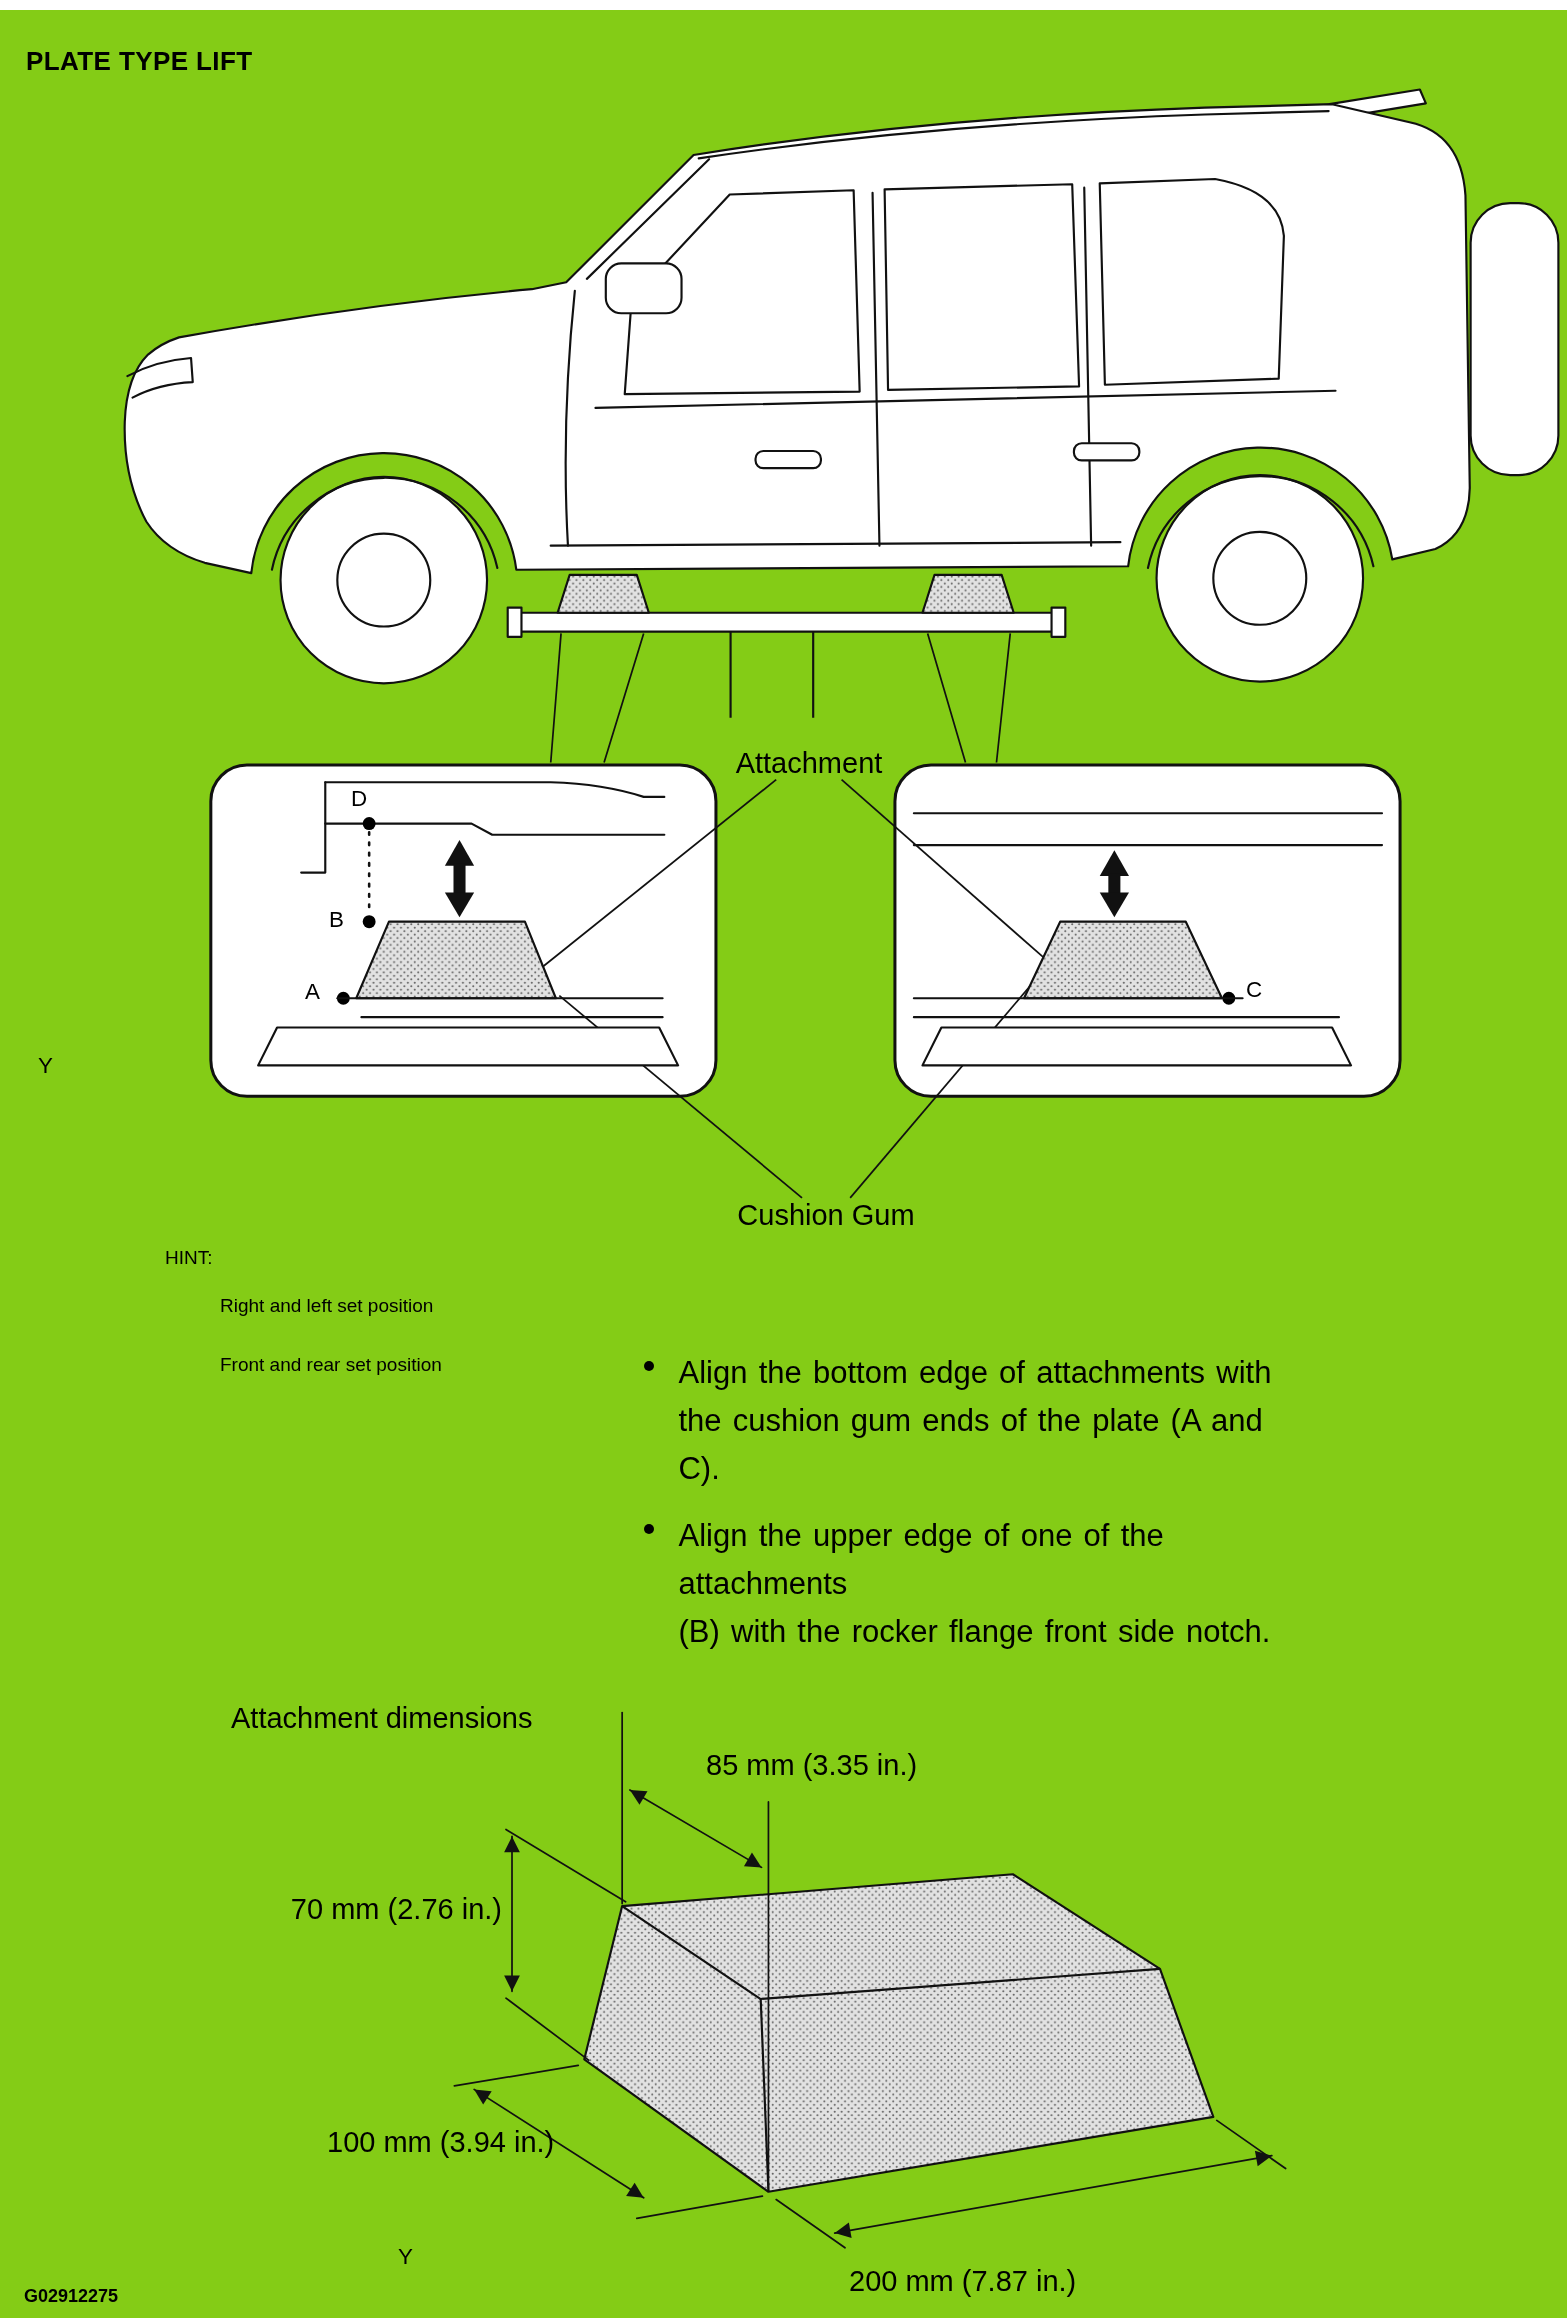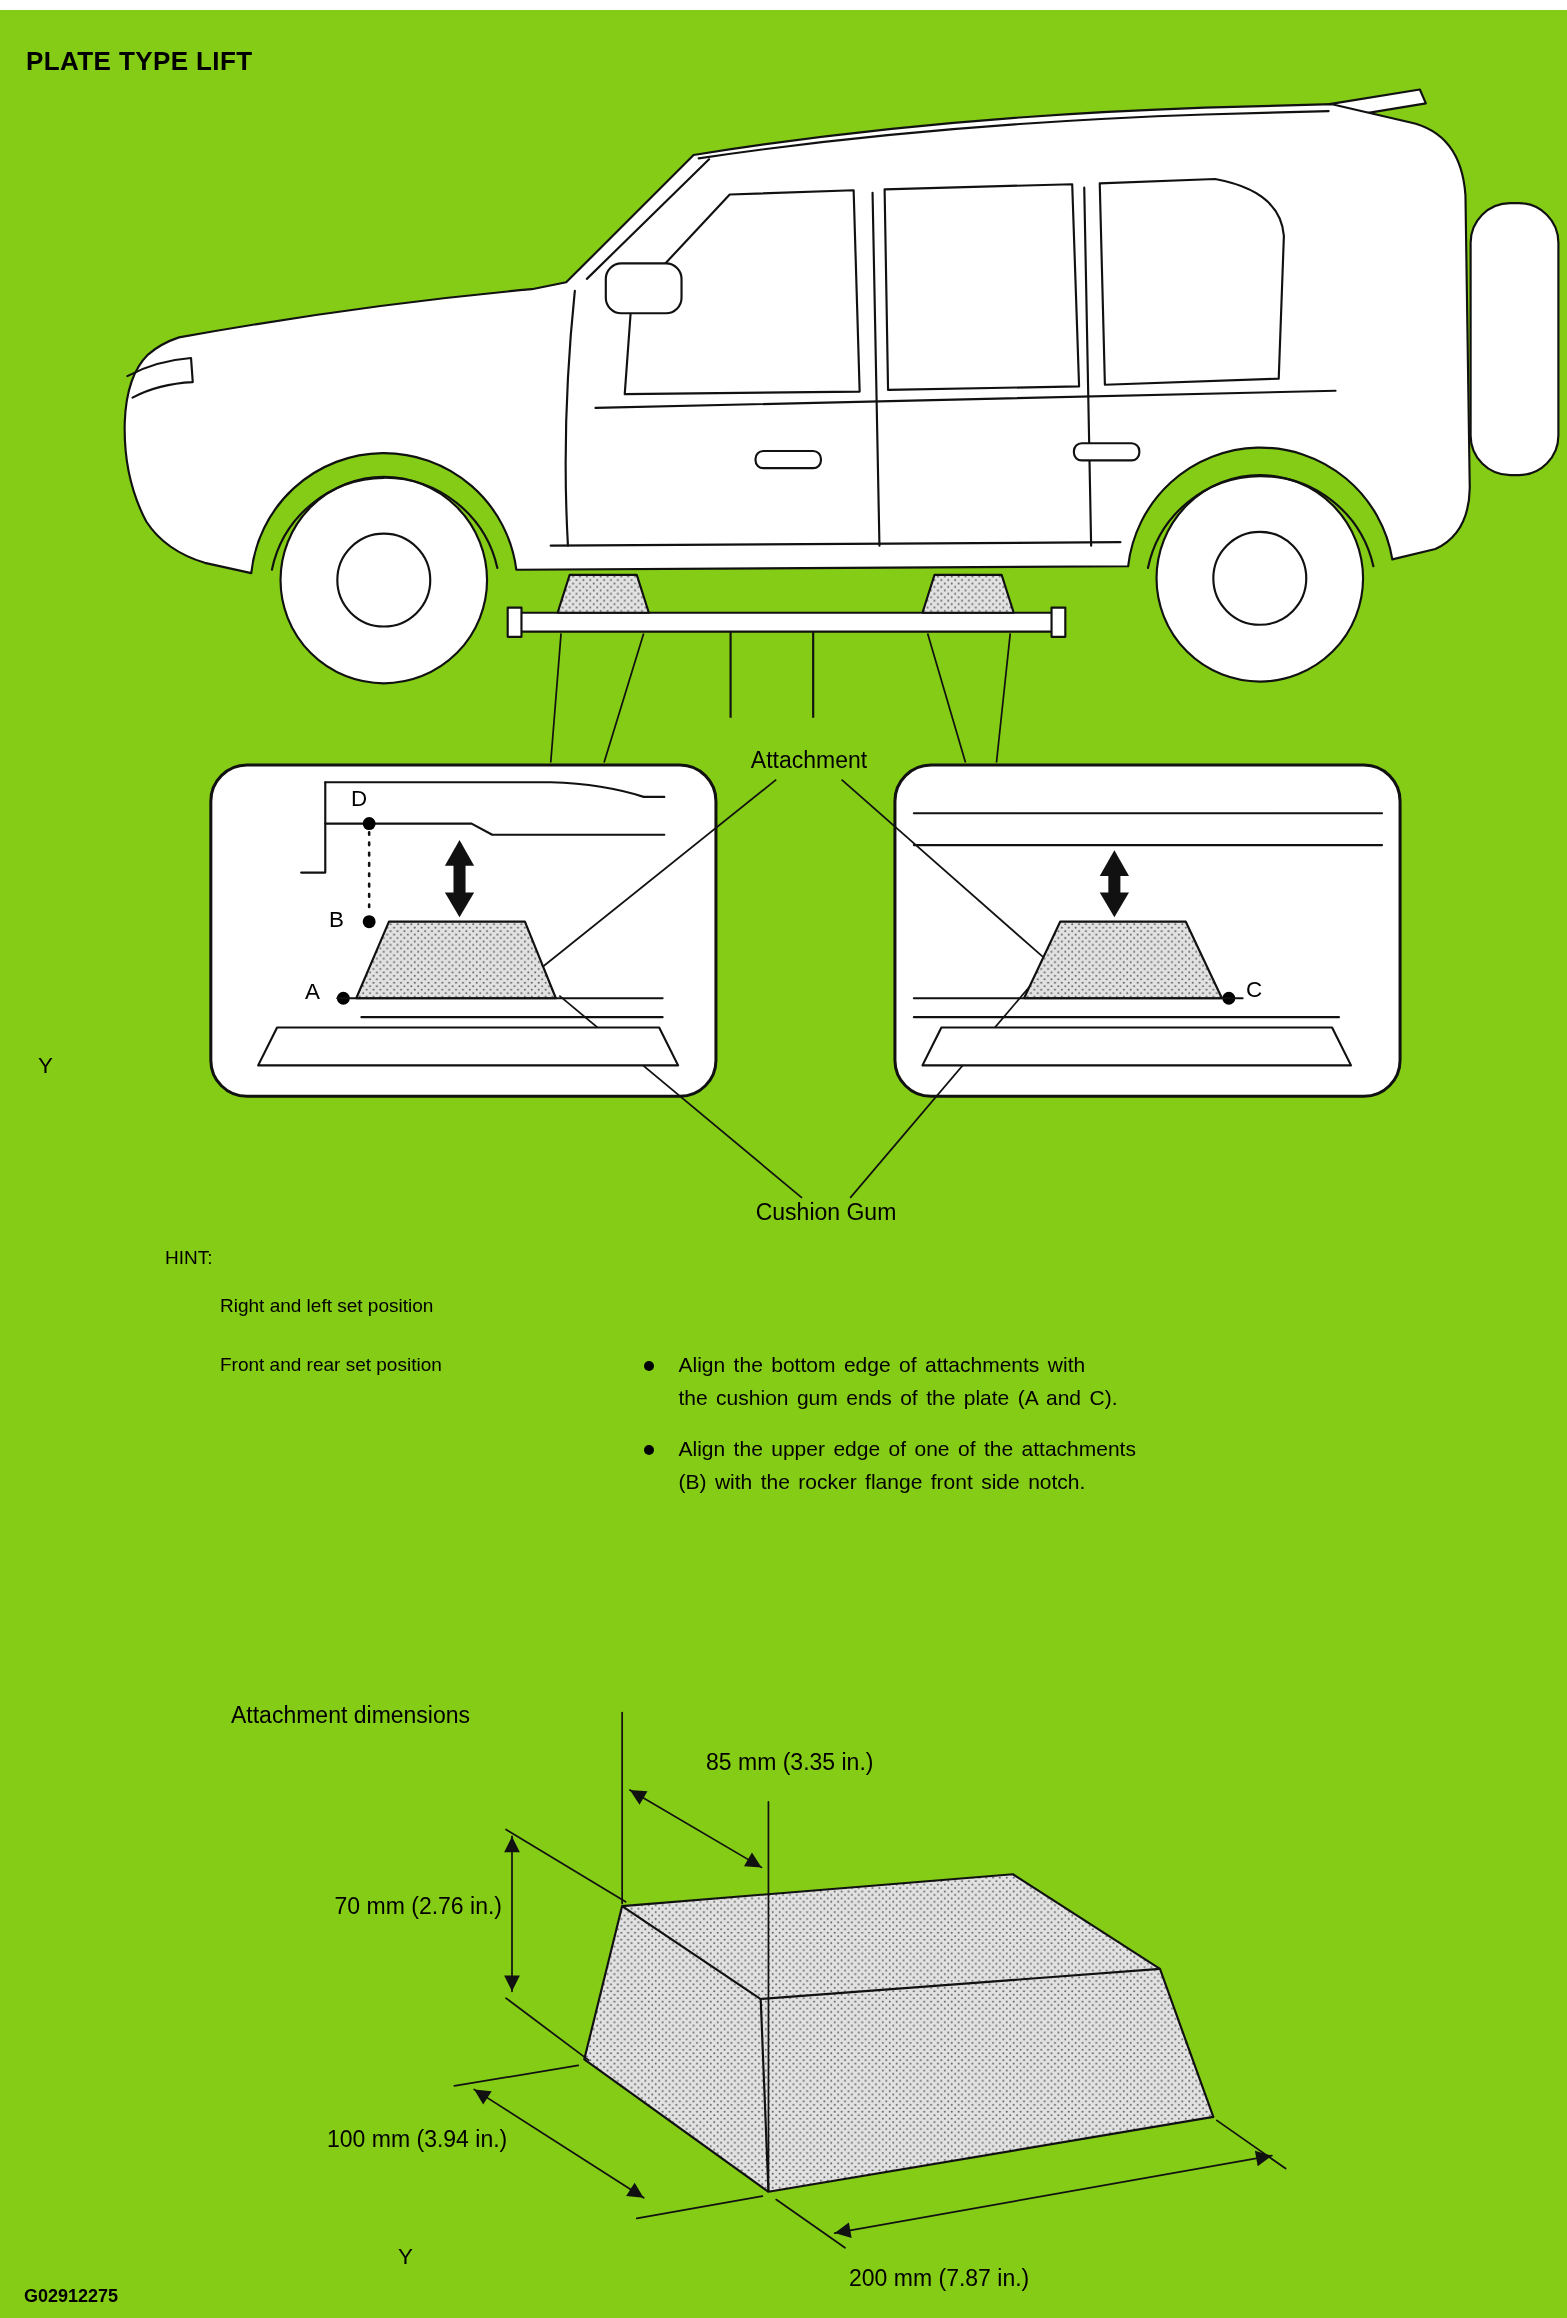--- a/index.html
+++ b/index.html
@@ -9,32 +9,32 @@
     height: 2319px;
     background: #84cc16;
     font-family: "Liberation Sans", sans-serif;
     color: #000;
     overflow: hidden;
     margin-top: 10px;
   }
   .abs { position: absolute; }
   svg.canvas { position: absolute; left: 0; top: 0; }
   .page-title { font-size: 26px; font-weight: bold; letter-spacing: 0.4px; }
-  .label-27 { font-size: 23px; }
+  .label-27 { font-size: 29px; }
   .label-26 { font-size: 22.4px; }
   .pt-label { font-size: 22.4px; }
   .center { text-align: center; }
   .right { text-align: right; }
   .hint-block { font-size: 19px; line-height: 1.5; }
   .bullet-row { display: flex; align-items: flex-start; margin-bottom: 19px; }
   .bullet-dot {
     flex: 0 0 auto; width: 10.3px; height: 10.3px; border-radius: 50%;
     background: #000; margin: 12px 24px 0 5.2px;
   }
-  .bullet-text { white-space: pre-line; font-size: 21px; line-height: 1.55; word-spacing: 2.6px; }
+  .bullet-text { white-space: pre-line; font-size: 31px; line-height: 1.55; word-spacing: 2.6px; }
   .single-line { white-space: nowrap; }
   .fig-code { font-size: 18px; font-weight: 600; }
 </style>
 </head>
 <body>
 
 <div class="page">
 
   <svg class="canvas" width="1567" height="2319" viewBox="0 0 1821 2694">
     <defs>

